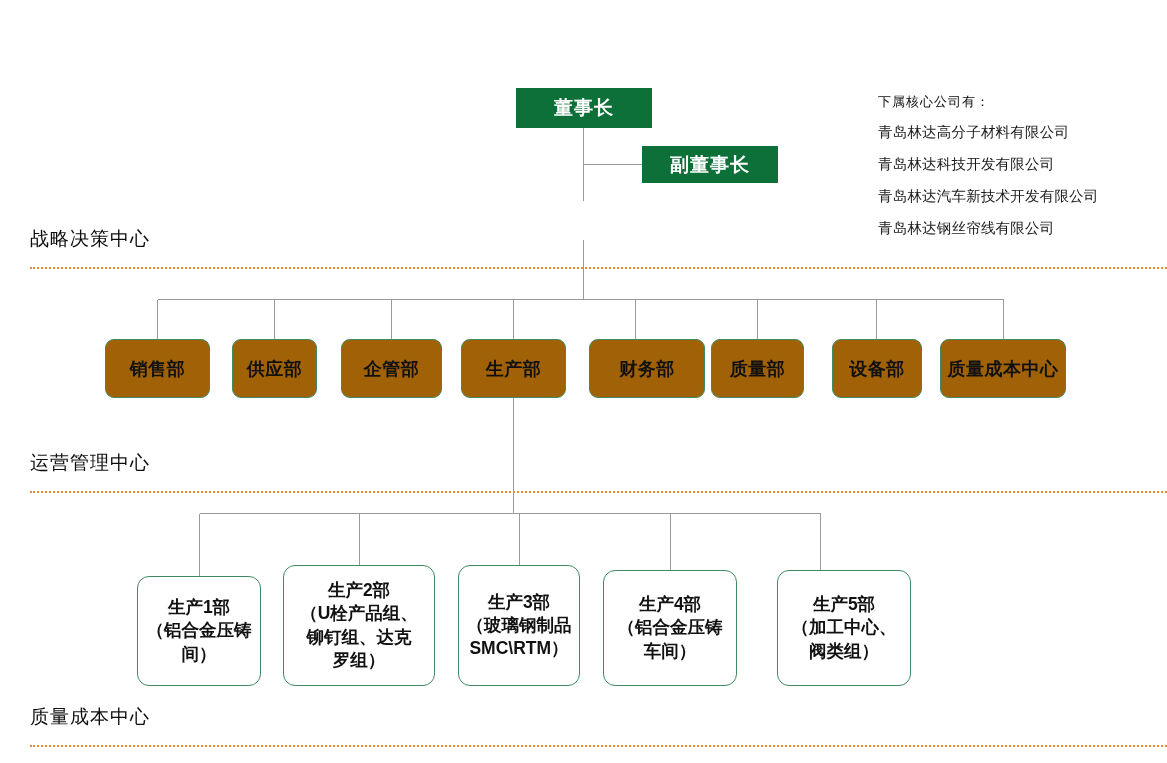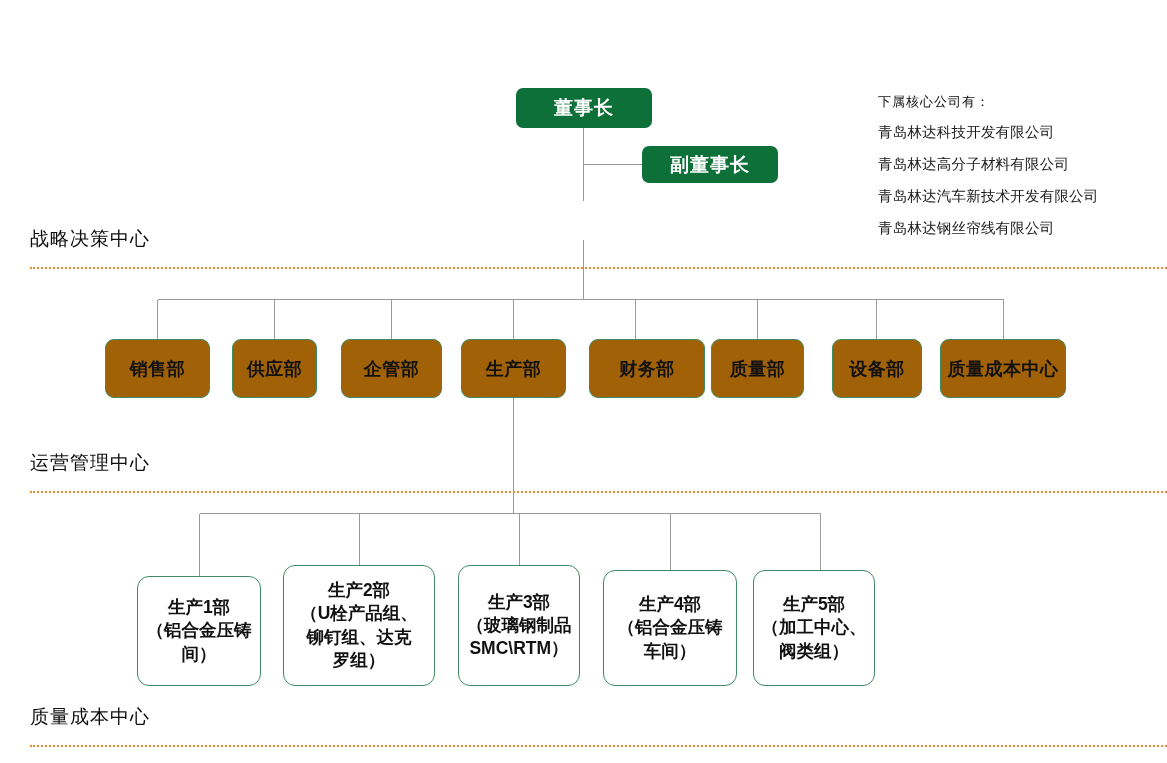--- a/index.html
+++ b/index.html
@@ -47,21 +47,21 @@
     color: #ffffff;
     font-size: 25px;
     font-weight: bold;
     letter-spacing: 1px;
   }
 
   
   .exec-box {
     position: absolute;
     background: #0d7038;
-    border-radius: 7px;
+    border-radius: 0;
     display: flex;
     align-items: center;
     justify-content: center;
     color: #ffffff;
     font-size: 19px;
     font-weight: bold;
     letter-spacing: 1px;
   }
   .exec-chairman { left: 516px; top: 88px;  width: 136px; height: 40px; }
   .exec-vice     { left: 642px; top: 146px; width: 136px; height: 37px; }
@@ -108,21 +108,21 @@
     text-align: center;
     line-height: 1.33;
     box-sizing: border-box;
     padding: 2px 4px;
     white-space: pre-line;
   }
   #prod-0 { left: 137px; top: 576px; width: 124px; height: 110px; }
   #prod-1 { left: 283px; top: 565px; width: 152px; height: 121px; }
   #prod-2 { left: 458px; top: 565px; width: 122px; height: 121px; }
   #prod-3 { left: 603px; top: 570px; width: 134px; height: 116px; }
-  #prod-4 { left: 753px; top: 570px; width: 122px; height: 116px; }
+  #prod-4 { left: 777px; top: 570px; width: 134px; height: 116px; }
 
   
   .band-label {
     position: absolute;
     left: 30px;
     font-size: 19px;
     font-weight: normal;
     color: #0d0d0d;
     letter-spacing: 1px;
     white-space: nowrap;
@@ -231,19 +231,19 @@
   <div class="band-divider" id="band-div-0"></div>
 
   <div class="band-label" id="band-label-1">运营管理中心</div>
   <div class="band-divider" id="band-div-1"></div>
 
   <div class="band-label" id="band-label-2">质量成本中心</div>
   <div class="band-divider" id="band-div-2"></div>
 
   <div id="subsidiaries">
     <p class="sub-heading">下属核心公司有：</p>
+    <p class="sub-item">青岛林达高分子材料有限公司</p>
     <p class="sub-item">青岛林达科技开发有限公司</p>
-    <p class="sub-item">青岛林达高分子材料有限公司</p>
     <p class="sub-item">青岛林达汽车新技术开发有限公司</p>
     <p class="sub-item">青岛林达钢丝帘线有限公司</p>
   </div>
 
 </div>
 
 </body></html>

